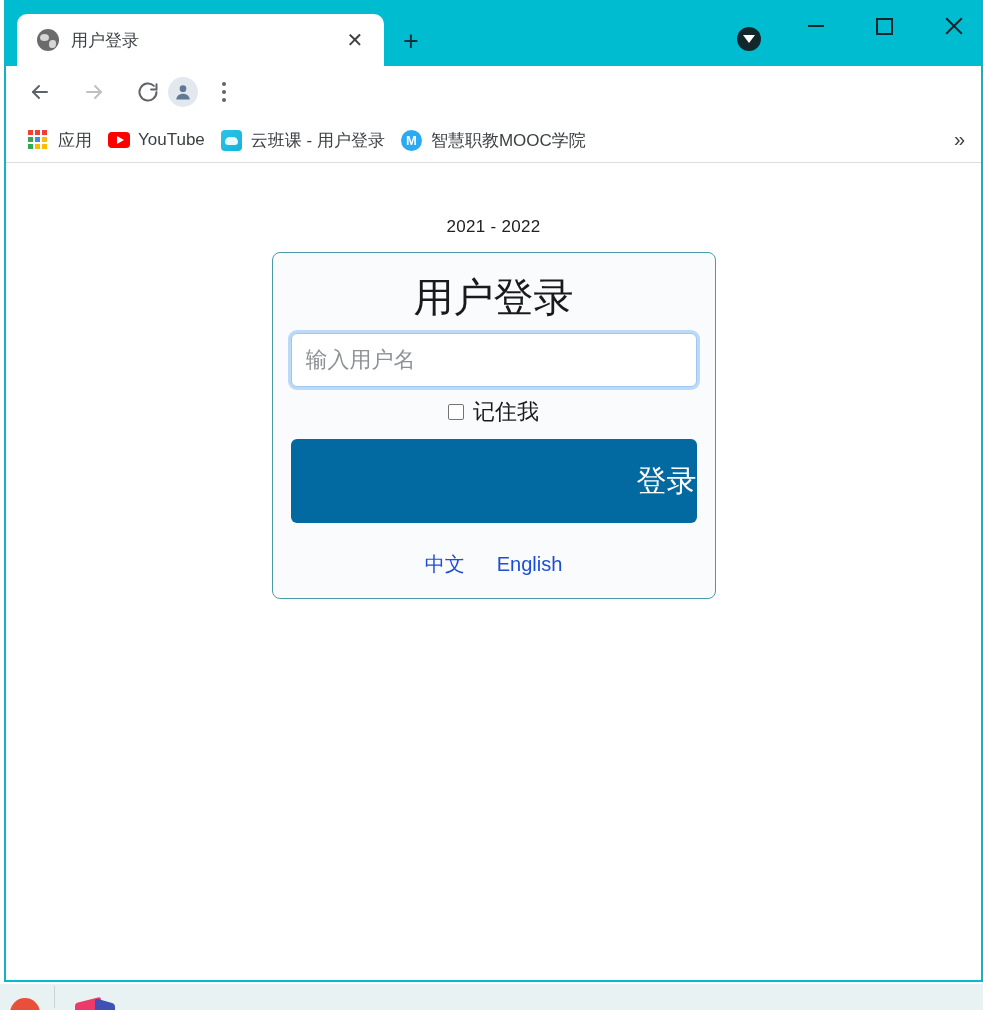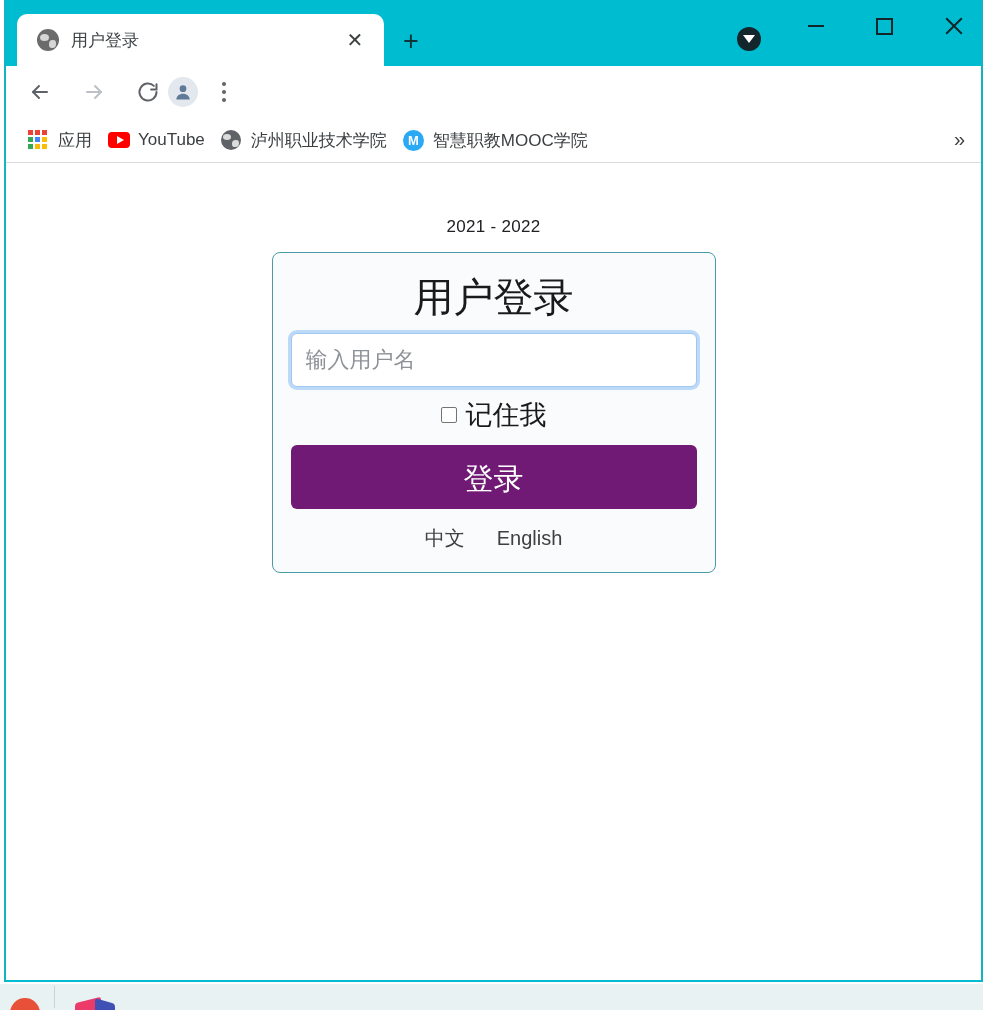--- a/index.html
+++ b/index.html
@@ -473,50 +473,51 @@
   #remember-box {
     width: 16px; height: 16px;
     border: 1px solid #737373;
     border-radius: 2px;
     background: #fff;
     box-sizing: border-box;
     cursor: pointer;
     flex: none;
   }
   #remember-label {
-    font-size: 27px;
+    font-size: 22px;
     color: #1a1a1a;
   }
   #login-button {
     display: block;
     width: 100%;
-    height: 64px;
+    height: 84px;
     border: none;
     border-radius: 6px;
-    background: #701a75;
+    background: #0369a1;
     color: #ffffff;
     font-size: 30px;
     font-family: "Liberation Sans", sans-serif;
     cursor: pointer;
     line-height: 68px;
     padding: 0;
-    text-align: center;
+    text-align: right;
   }
   #lang-row {
     display: flex;
     align-items: center;
     justify-content: center;
     gap: 32px;
     margin-top: 16px;
   }
   .lang-link {
     font-size: 20px;
-    color: #404040;
+    color: #1d4ed8;
     text-decoration: none;
     cursor: pointer;
+    margin-top: 12px;
   }
   #content-bottom-strip {
     position: absolute;
     left: 0; right: 0; bottom: 0;
     height: 2px;
     background: #ffffff;
   }
 </style>
 </head>
 <body>
@@ -609,27 +610,29 @@
 
       <div class="bm">
         <div class="bm-ico">
           <div class="yt-ico">
               <i></i>
             </div>
         </div>
         <span class="bm-label">YouTube</span>
       </div>
 
-
       <div class="bm">
         <div class="bm-ico">
-          <div class="globe-ico"></div>
-        </div>
-        <span class="bm-label">泸州职业技术学院</span>
-      </div>
+          <div class="cloud-ico">
+              <i></i>
+            </div>
+        </div>
+        <span class="bm-label">云班课 - 用户登录</span>
+      </div>
+
 
       <div class="bm">
         <div class="bm-ico">
           <div class="m-ico">M</div>
         </div>
         <span class="bm-label">智慧职教MOOC学院</span>
       </div>
 
       <div id="bm-overflow">»</div>
     </div>

